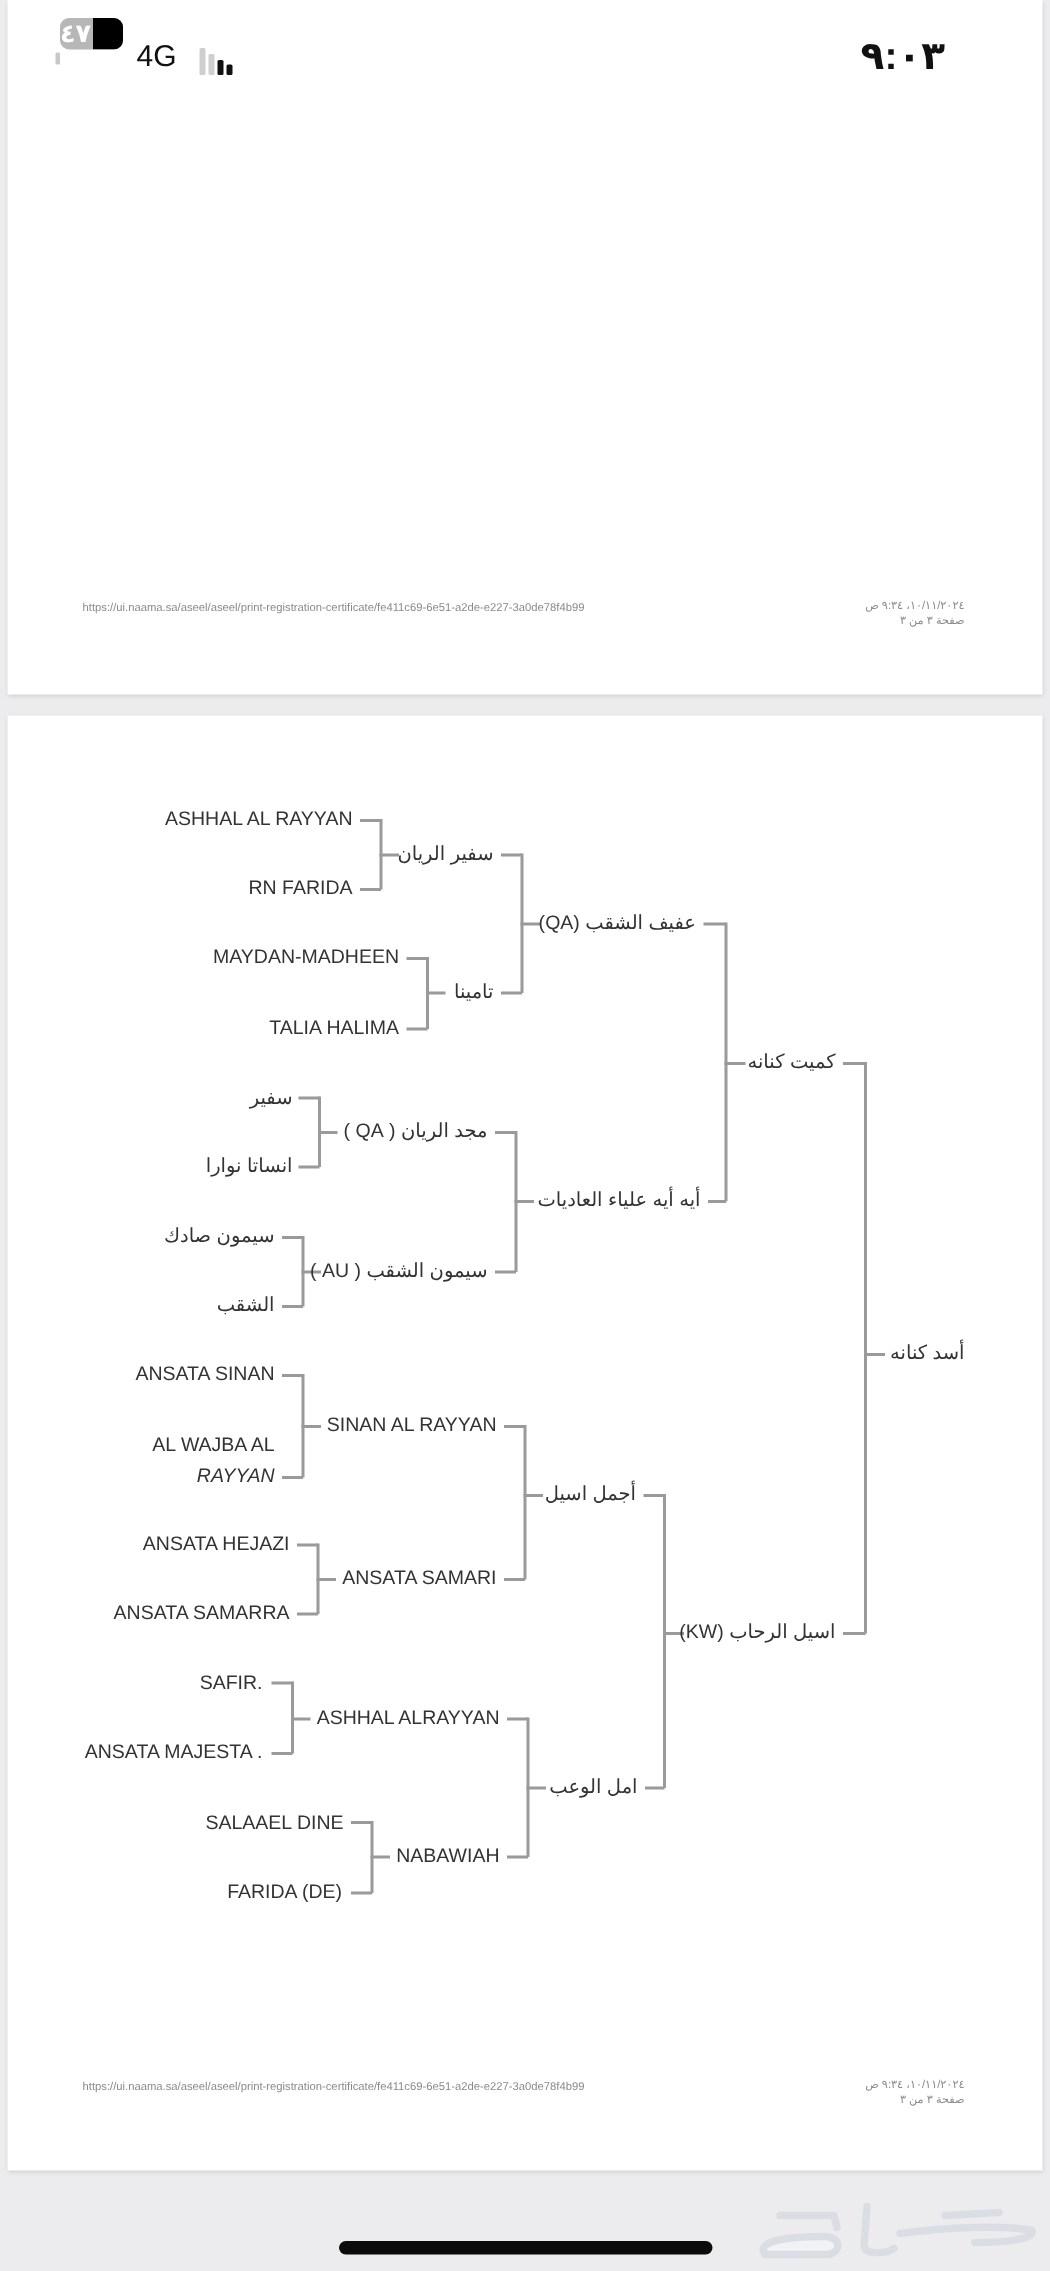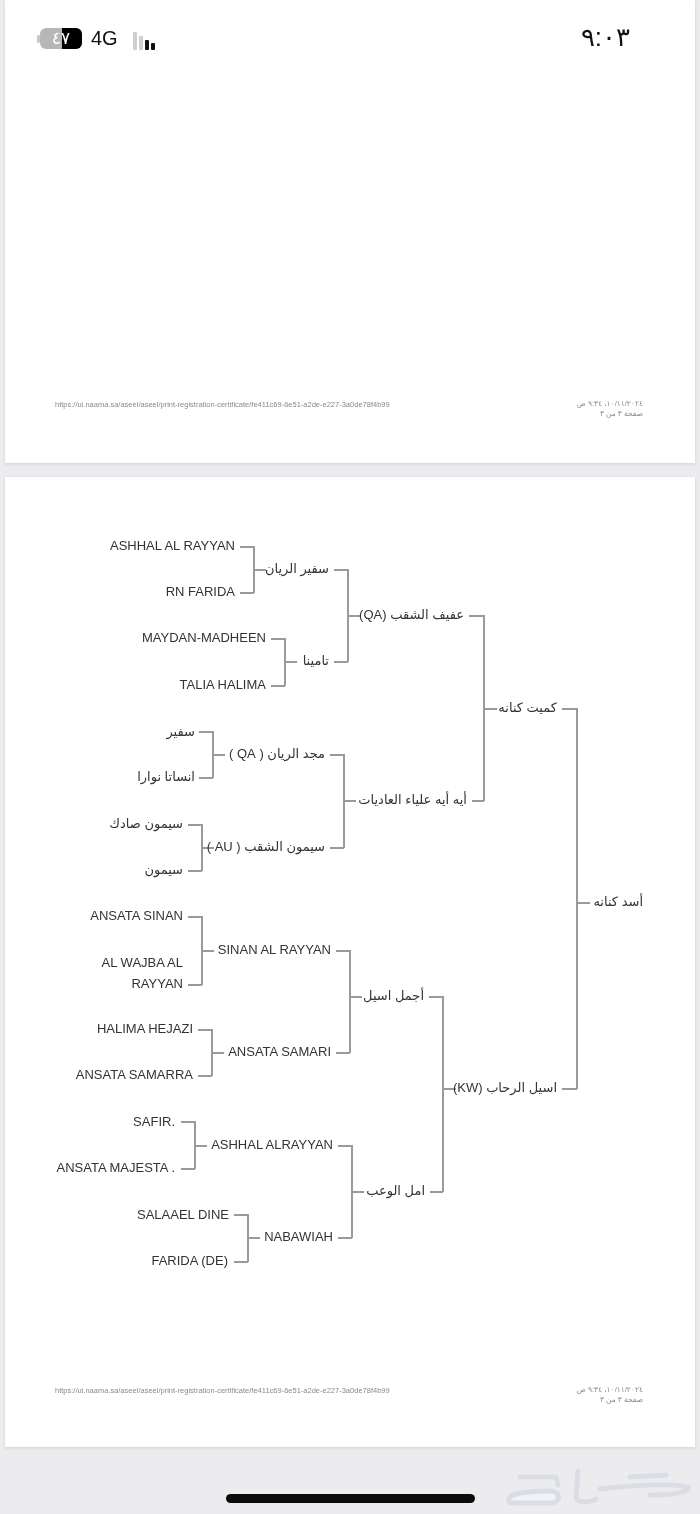--- a/index.html
+++ b/index.html
@@ -14,31 +14,31 @@
       position: absolute;
       left: 5px;
       width: 690px;
       background: #ffffff;
       box-shadow: 0 1px 3px rgba(0,0,0,0.12);
     }
     #page1 { top: 0; height: 463px; }
     #page2 { top: 477px; height: 970px; }
     .status-bar { position: absolute; top: 0; left: 0; width: 700px; height: 80px; z-index: 5; }
     .battery {
-      position: absolute; left: 40px; top: 28px; width: 42px; height: 21px;
+      position: absolute; left: 40px; top: 12px; width: 42px; height: 21px;
       border-radius: 6px; background: #b7b7b7; overflow: hidden;
-      font-size: 17px; font-weight: normal; color: #fff; text-align: center; line-height: 21px;
+      font-size: 17px; font-weight: bold; color: #fff; line-height: 21px;
     }
     .battery .fill { position: absolute; right: 0; top: 0; width: 20px; height: 21px; background: #000; }
     .battery span { position: relative; z-index: 2; letter-spacing: 1px; }
     .battery-nub { position: absolute; left: 37px; top: 35px; width: 3px; height: 8px; background: #c8c8c8; border-radius: 1px; }
     .net { position: absolute; left: 91px; top: 27px; font-size: 20px; color: #111; }
     .signal { position: absolute; left: 133px; top: 30px; height: 20px; width: 30px; }
     .signal i { position: absolute; bottom: 0; width: 4px; border-radius: 1px; }
-    .clock { position: absolute; right: 70px; top: 22px; font-size: 26px; color: #111; direction: rtl; }
+    .clock { position: absolute; right: 70px; top: 22px; font-size: 26px; color: #111; direction: rtl; font-weight: bold; }
     .footer-url {
       position: absolute; left: 50px; font-size: 7.5px; color: #8a8a8a; white-space: nowrap;
     }
     .footer-meta {
       position: absolute; right: 52px; font-size: 7.5px; color: #8a8a8a; text-align: right; direction: rtl; line-height: 10px; white-space: nowrap;
     }
     .node {
       position: absolute; font-size: 13px; color: #333; white-space: nowrap; line-height: 16px;
       transform: translateY(-50%);
       text-align: right;
@@ -83,25 +83,25 @@
 <div class="page" id="page2">
   <div style="position:absolute;left:-5px;top:-477px;width:700px;height:1250px;">
 
     <div class="node" style="right:465px;top:546px;">ASHHAL AL RAYYAN</div>
     <div class="node" style="right:465px;top:592px;">RN FARIDA</div>
     <div class="node" style="right:434px;top:638px;">MAYDAN-MADHEEN</div>
     <div class="node" style="right:434px;top:685px;margin-left:16px;">TALIA HALIMA</div>
     <div class="node rtl" style="right:505px;top:732px;">سفير</div>
     <div class="node rtl" style="right:505px;top:777px;">انساتا نوارا</div>
     <div class="node rtl" style="right:517px;top:824px;margin-left:36px;">سيمون صادك</div>
-    <div class="node rtl" style="right:517px;top:870px;">سيمون</div>
+    <div class="node rtl" style="right:517px;top:870px;">الشقب</div>
     <div class="node" style="right:517px;top:916px;">ANSATA SINAN</div>
     <div class="node" style="right:517px;top:963px;">AL WAJBA AL</div>
-    <div class="node" style="right:517px;top:984px;">RAYYAN</div>
-    <div class="node" style="right:507px;top:1029px;">HALIMA HEJAZI</div>
+    <div class="node" style="right:517px;top:984px;font-style:italic;">RAYYAN</div>
+    <div class="node" style="right:507px;top:1029px;">ANSATA HEJAZI</div>
     <div class="node" style="right:507px;top:1075px;">ANSATA SAMARRA</div>
     <div class="node" style="right:525px;top:1122px;">SAFIR.</div>
     <div class="node" style="right:525px;top:1168px;">ANSATA MAJESTA .</div>
     <div class="node" style="right:471px;top:1215px;">SALAAEL DINE</div>
     <div class="node" style="right:472px;top:1261px;">FARIDA (DE)</div>
 
     <div class="ln" style="left:240px;top:546px;width:14px;height:1.5px;"></div>
     <div class="ln" style="left:240px;top:592px;width:14px;height:1.5px;"></div>
     <div class="ln" style="left:253px;top:546px;width:1.5px;height:47px;"></div>
     <div class="ln" style="left:253px;top:569px;width:13px;height:1.5px;"></div>

